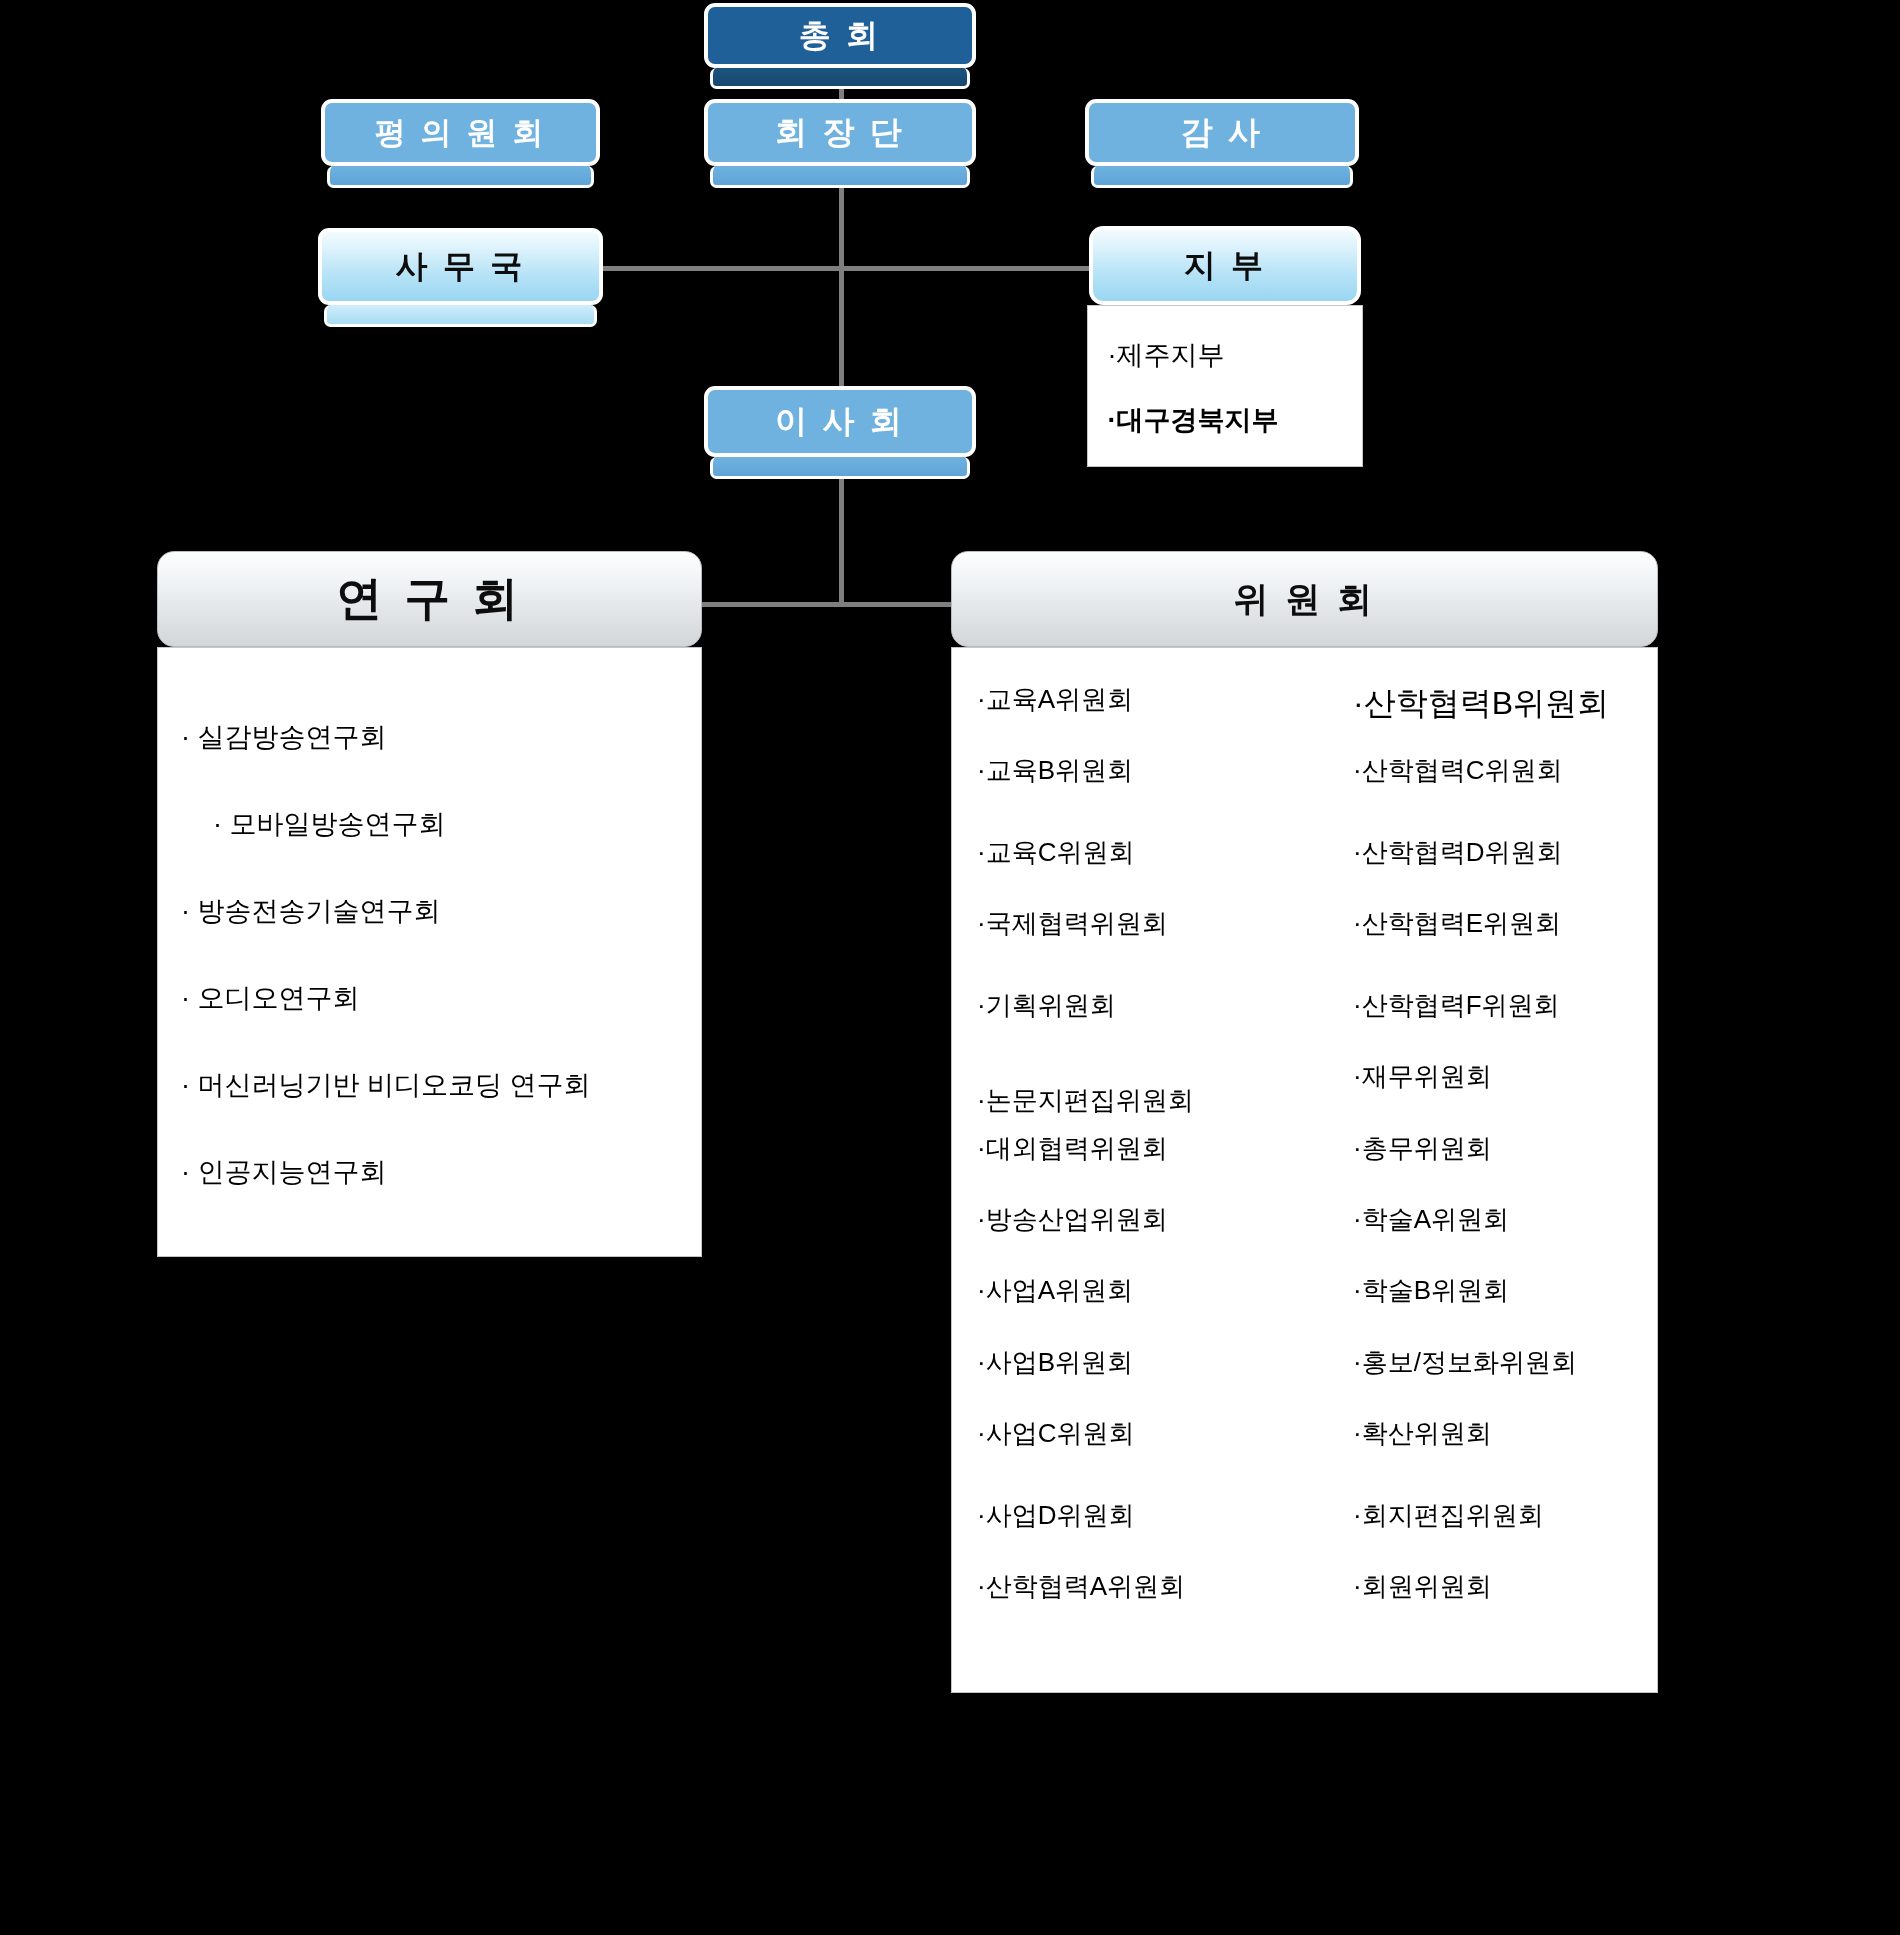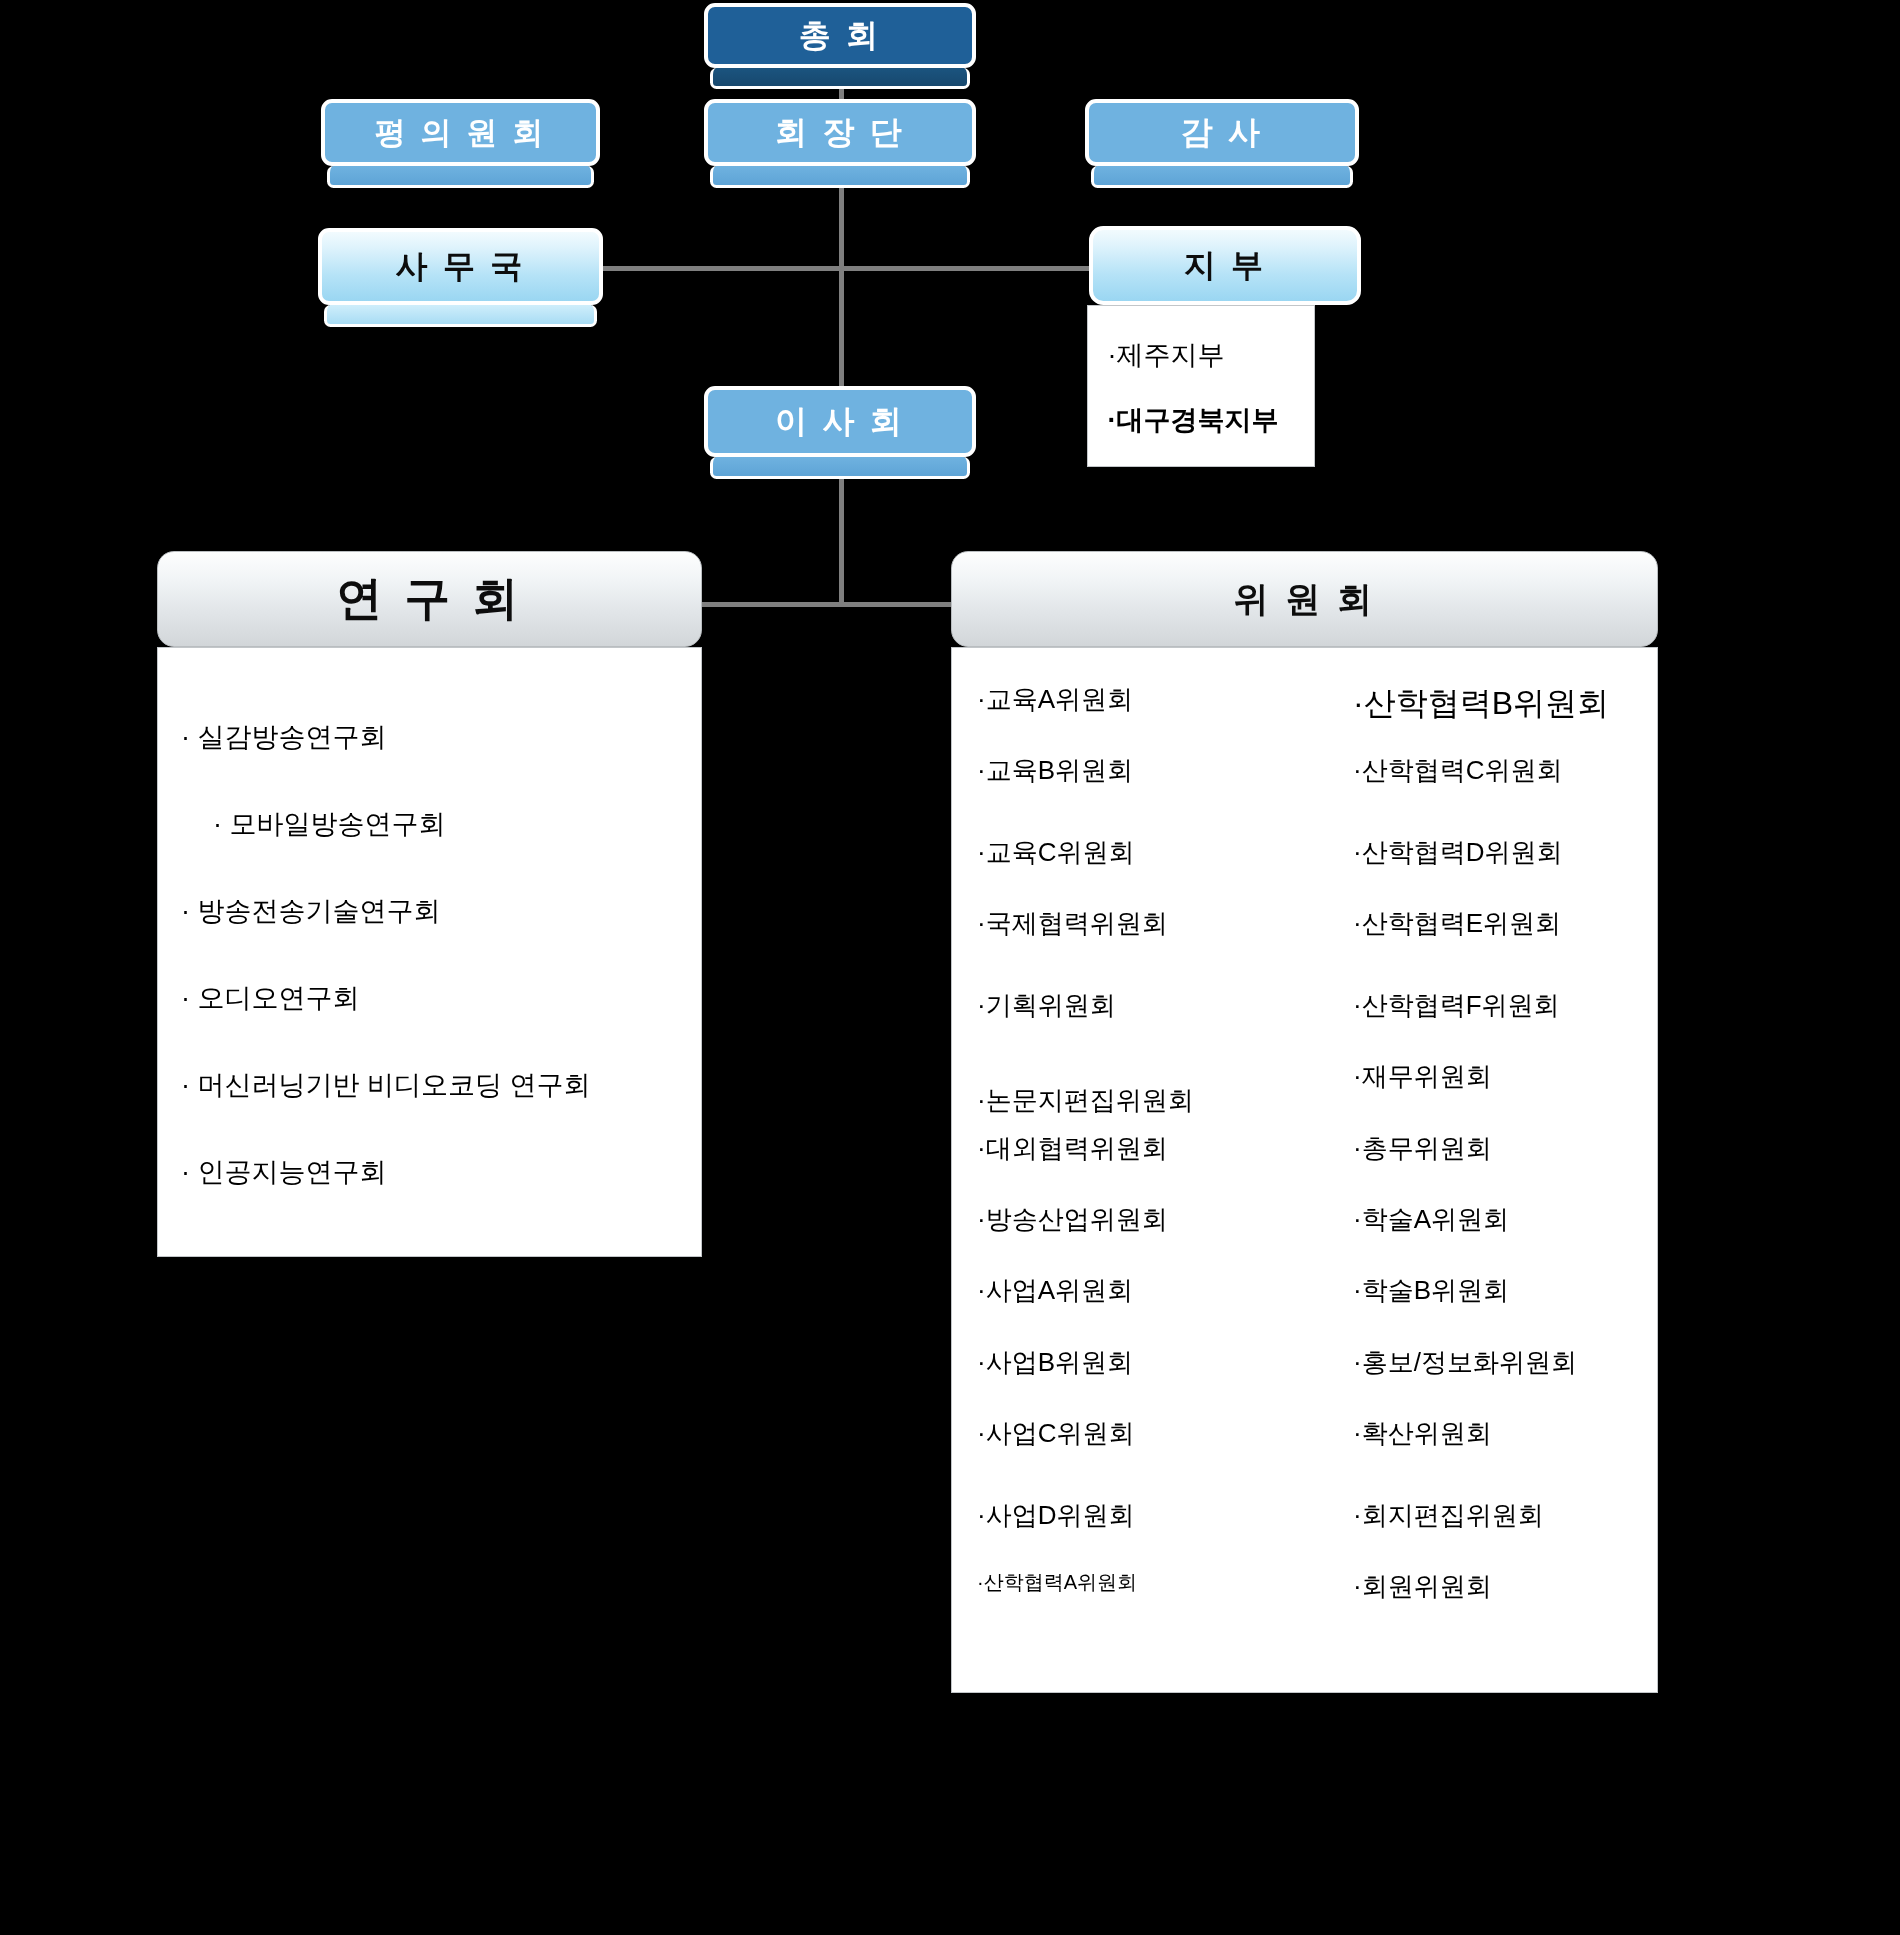--- a/index.html
+++ b/index.html
@@ -101,21 +101,21 @@
 
   <div class="node n-gloss" style="left:318px;top:228px;width:285px;height:101px;">
     <div class="face" style="height:77px;font-size:32px;">사 무 국</div>
     <div class="shelf" style="top:77px;height:22px;"></div>
   </div>
 
   <div class="node n-gloss" style="left:1089px;top:226px;width:272px;height:79px;">
     <div class="face" style="height:79px;font-size:32px;border-radius:14.3px;">지 부</div>
   </div>
 
-  <div class="panel" style="left:1087px;top:305px;width:228px;height:162px;">
+  <div class="panel" style="left:1087px;top:305px;width:276px;height:162px;">
     <div class="col" style="left:19.5px;top:0;width:247px;height:100%;">
       <div class="item" style="top:31px;font-size:27px;">·제주지부</div>
       <div class="item" style="top:96px;font-size:27px;font-weight:bold;">·대구경북지부</div>
     </div>
   </div>
 
   <div class="node n-blue" style="left:704px;top:386px;width:272px;height:97px;">
     <div class="face" style="height:71px;font-size:32px;">이 사 회</div>
     <div class="shelf" style="top:71px;height:22px;"></div>
   </div>
@@ -147,21 +147,21 @@
       <div class="item" style="top:187px;font-size:26px;">·교육C위원회</div>
       <div class="item" style="top:258px;font-size:26px;">·국제협력위원회</div>
       <div class="item" style="top:340px;font-size:26px;">·기획위원회</div>
       <div class="item" style="top:435px;font-size:26px;">·논문지편집위원회</div>
       <div class="item" style="top:483px;font-size:26px;">·대외협력위원회</div>
       <div class="item" style="top:554px;font-size:26px;">·방송산업위원회</div>
       <div class="item" style="top:625px;font-size:26px;">·사업A위원회</div>
       <div class="item" style="top:697px;font-size:26px;">·사업B위원회</div>
       <div class="item" style="top:768px;font-size:26px;">·사업C위원회</div>
       <div class="item" style="top:850px;font-size:26px;">·사업D위원회</div>
-      <div class="item" style="top:921px;font-size:20px;">·산학협력A위원회</div>
+      <div class="item" style="top:921px;font-size:26px;">·산학협력A위원회</div>
     </div>
 
     <div class="col" style="left:401px;top:0;width:298px;height:100%;">
       <div class="item" style="top:34px;font-size:32px;">·산학협력B위원회</div>
       <div class="item" style="top:105px;font-size:26px;">·산학협력C위원회</div>
       <div class="item" style="top:187px;font-size:26px;">·산학협력D위원회</div>
       <div class="item" style="top:258px;font-size:26px;">·산학협력E위원회</div>
       <div class="item" style="top:340px;font-size:26px;">·산학협력F위원회</div>
       <div class="item" style="top:411px;font-size:26px;">·재무위원회</div>
       <div class="item" style="top:483px;font-size:26px;">·총무위원회</div>

